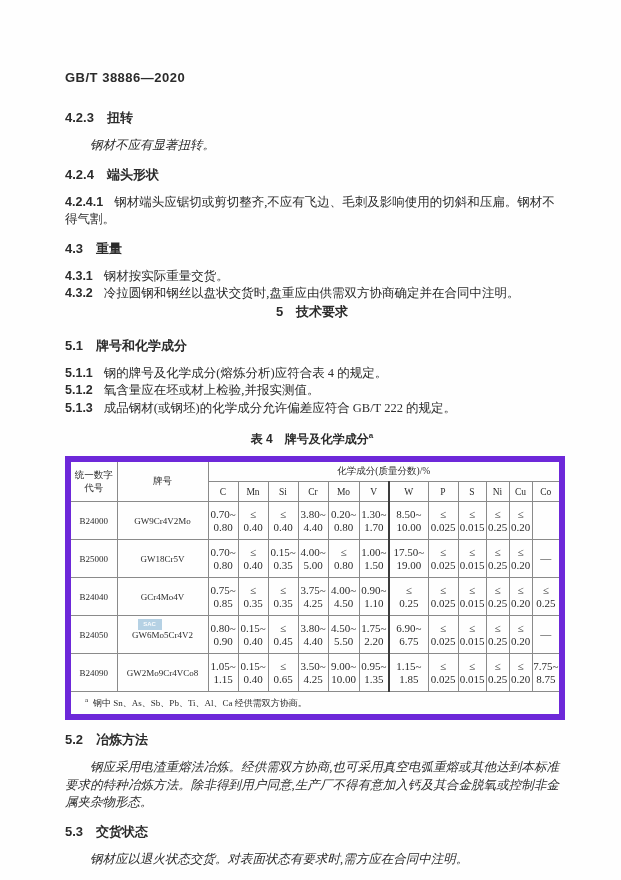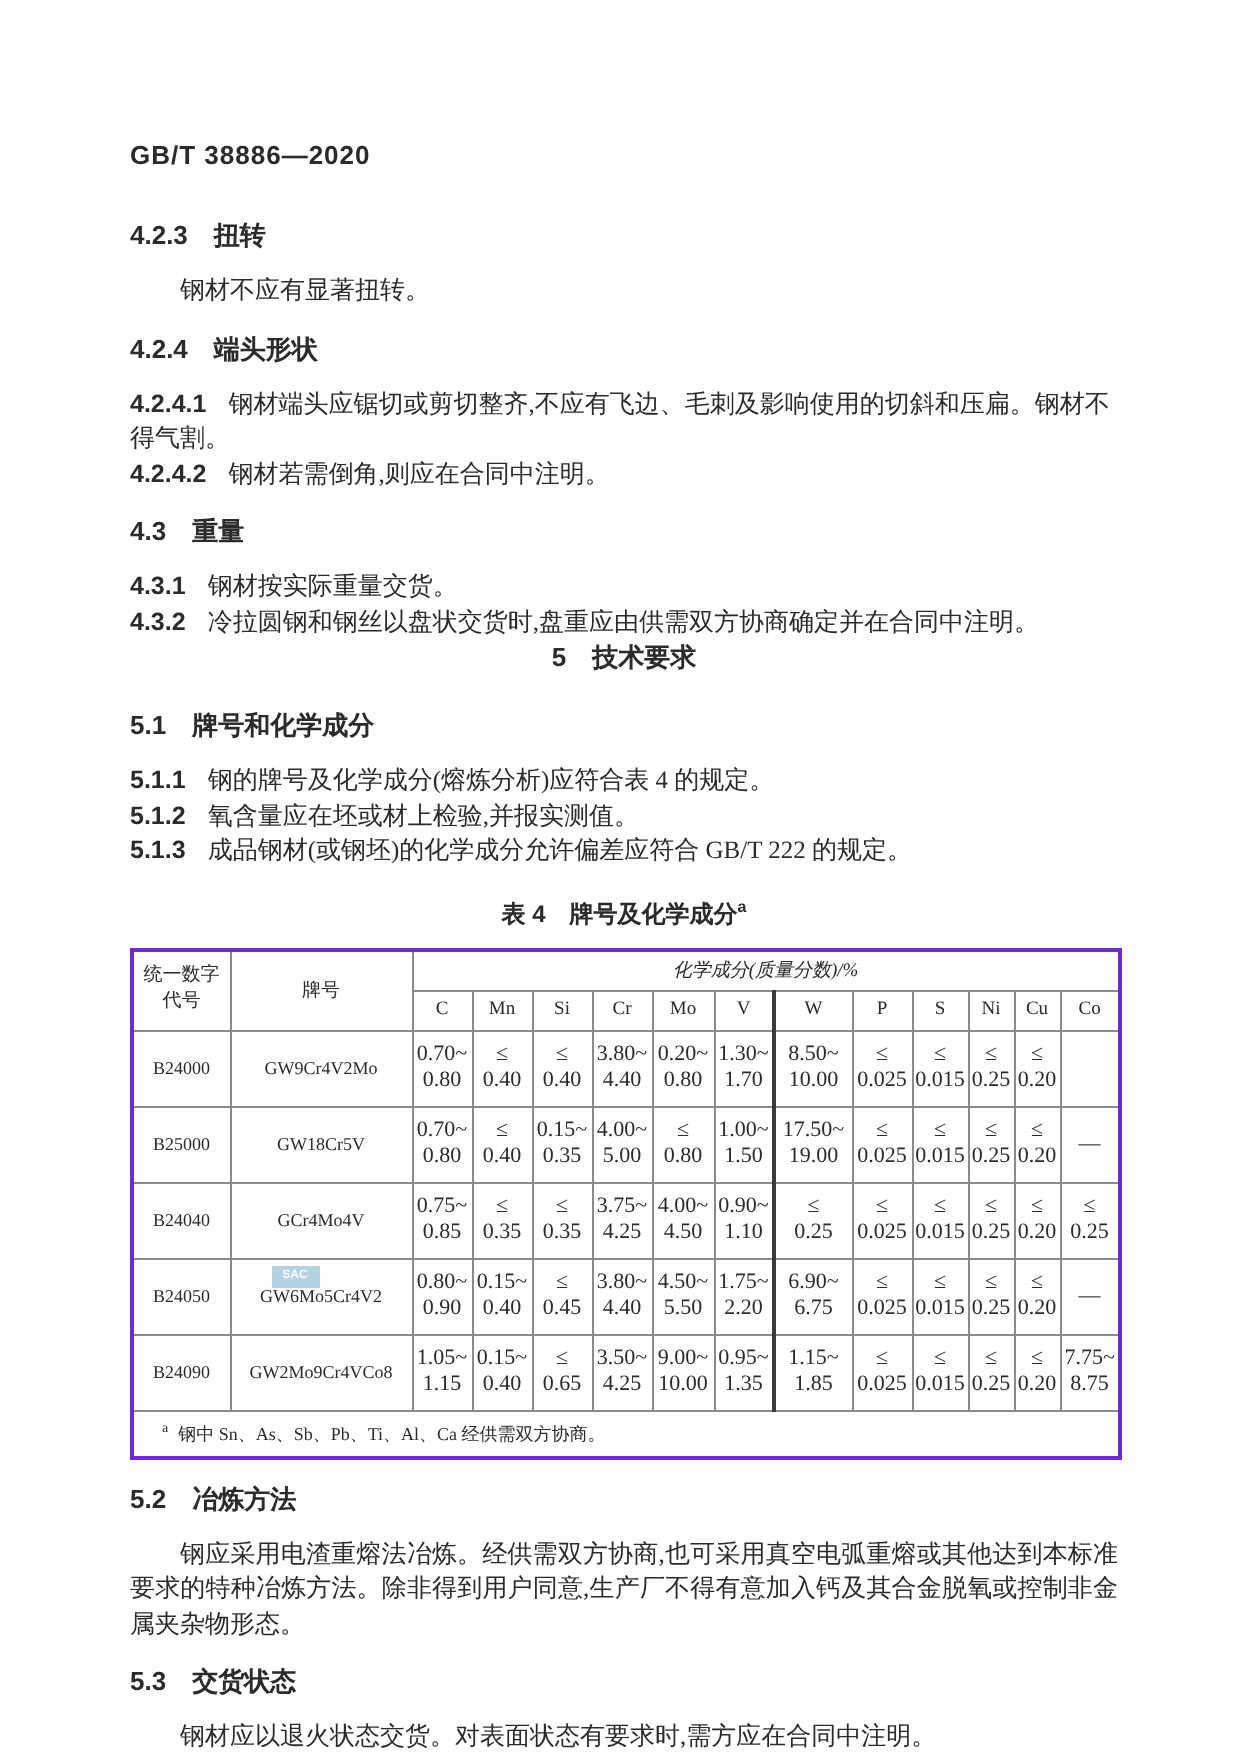--- a/index.html
+++ b/index.html
@@ -4,29 +4,29 @@
 <style>
   html,body{margin:0;padding:0;background:#ffffff;}
   .page{width:621px;height:880px;background:#fefefe;position:relative;box-sizing:border-box;
         padding:70px 62px 0 65px;font-family:"Liberation Serif",serif;color:#2b2b2b;overflow:hidden;}
   .doc-header{font-family:"Liberation Sans",sans-serif;font-weight:bold;font-size:13px;margin-bottom:24px;letter-spacing:0.5px;}
   .sec-heading{font-family:"Liberation Sans",sans-serif;font-weight:bold;font-size:13px;margin:11px 0 10px;}
   .sec-heading .num{margin-right:13px;}
   .chapter{margin:0 0 16px;text-align:center;}
   .clause{font-size:12.5px;line-height:17.5px;}
   .clause .num{font-family:"Liberation Sans",sans-serif;font-weight:bold;margin-right:11px;}
-  .para{font-size:12.5px;line-height:17.5px;text-indent:2em;text-align:justify;}
+  .para{font-size:12.5px;line-height:17.5px;text-indent:2em;text-align:justify;font-style:italic;}
   .table-title{text-align:center;font-family:"Liberation Sans",sans-serif;font-weight:bold;font-size:12px;margin:14px 0 8px;}
   .table-title sup{font-size:8px;font-weight:bold;}
-  table.chem{border-collapse:collapse;width:494px;table-layout:fixed;border:2px solid #6d28d9;}
+  table.chem{border-collapse:collapse;width:494px;table-layout:fixed;border:6px solid #6d28d9;}
   table.chem th,table.chem td{border:1px solid #8a8a8a;text-align:center;vertical-align:middle;
         font-weight:normal;padding:0;overflow:hidden;}
   .th-col1{font-size:9.5px;line-height:13px;}
   .th-grade{font-size:9.5px;}
-  .th-group{font-size:9.5px;height:19px;font-style:italic;}
+  .th-group{font-size:9.5px;height:19px;}
   .th-el{font-size:9.5px;height:19px;font-family:"Liberation Serif",serif;}
   td.code{font-size:9px;}
   td.grade{font-size:9px;position:relative;}
   td.val{font-size:11px;line-height:13px;height:37px;}
   td.val div{min-height:13px;}
   .thick-left{border-left:2px solid #3c3c3c !important;}
   tr.footnote td{font-size:9px;text-align:left;padding:4px 2px 4px 14px;height:14px;}
   tr.footnote sup{font-size:7px;margin-right:5px;}
   .wm{position:absolute;left:20px;top:3px;width:24px;height:11px;background:#b5d1e4;
       color:rgba(255,255,255,0.92);font-size:6px;line-height:11px;text-align:center;
@@ -35,21 +35,20 @@
 </head>
 <body>
 
 <div class="page">
   <div class="doc-header">GB/T 38886—2020</div>
   <div id="doc-content">
       <div class="sec-heading"><span class="num">4.2.3</span><span class="title">扭转</span></div>
       <div class="para"><span>钢材不应有显著扭转。</span></div>
       <div class="sec-heading"><span class="num">4.2.4</span><span class="title">端头形状</span></div>
       <div class="clause"><span class="num">4.2.4.1</span><span>钢材端头应锯切或剪切整齐,不应有飞边、毛刺及影响使用的切斜和压扁。钢材不得气割。</span></div>
-      <div class="clause"><span class="num">4.2.4.2</span><span>钢材若需倒角,则应在合同中注明。</span></div>
       <div class="sec-heading"><span class="num">4.3</span><span class="title">重量</span></div>
       <div class="clause"><span class="num">4.3.1</span><span>钢材按实际重量交货。</span></div>
       <div class="clause"><span class="num">4.3.2</span><span>冷拉圆钢和钢丝以盘状交货时,盘重应由供需双方协商确定并在合同中注明。</span></div>
       <div class="sec-heading chapter"><span class="num">5</span><span class="title">技术要求</span></div>
       <div class="sec-heading"><span class="num">5.1</span><span class="title">牌号和化学成分</span></div>
       <div class="clause"><span class="num">5.1.1</span><span>钢的牌号及化学成分(熔炼分析)应符合表 4 的规定。</span></div>
       <div class="clause"><span class="num">5.1.2</span><span>氧含量应在坯或材上检验,并报实测值。</span></div>
       <div class="clause"><span class="num">5.1.3</span><span>成品钢材(或钢坯)的化学成分允许偏差应符合 GB/T 222 的规定。</span></div>
       <div class="table-title"><span>表 4　牌号及化学成分</span><sup>a</sup></div>
       <table class="chem">

